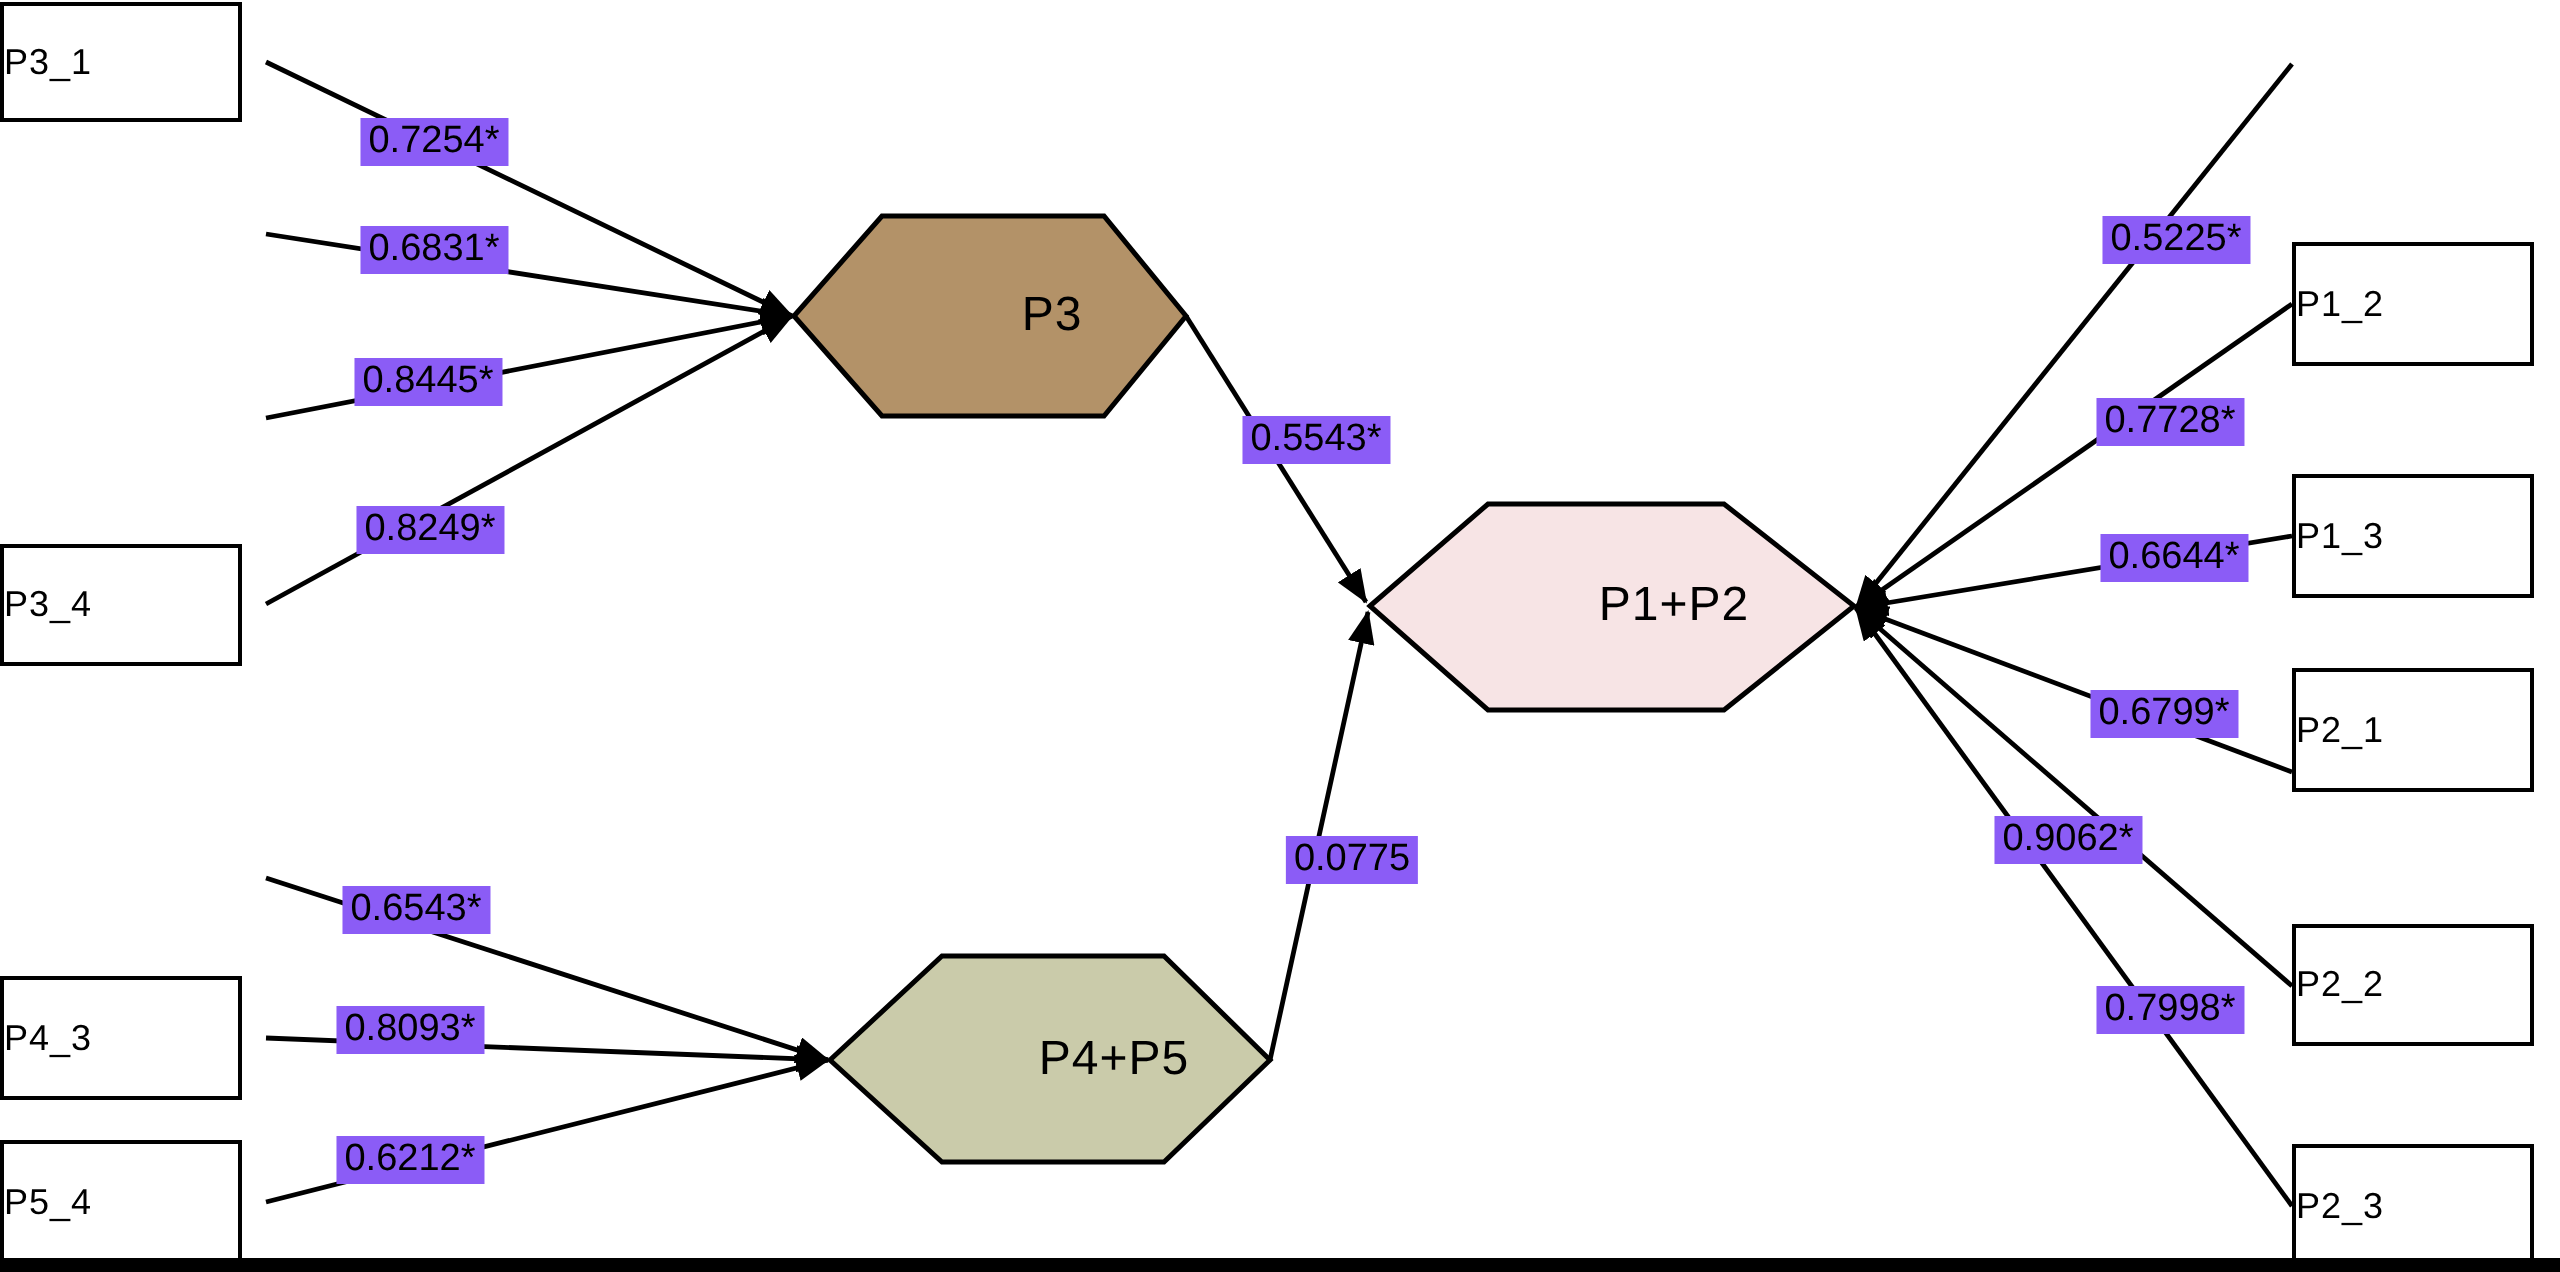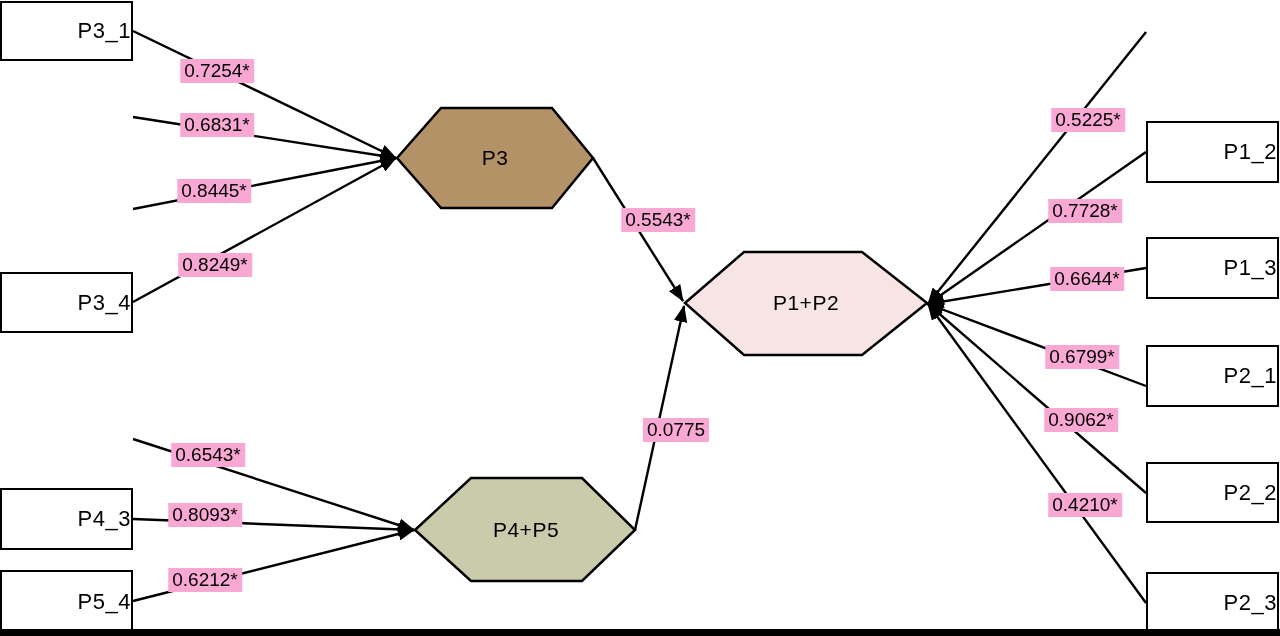--- a/index.html
+++ b/index.html
@@ -7,40 +7,41 @@
     position:relative;
     width:1280px;height:636px;
     background:#ffffff;
     overflow:hidden;
     font-family:"Liberation Sans", sans-serif;
     color:#000;
   }
   .stage svg{position:absolute;left:0;top:0;}
   .box{
     position:absolute;
-    width:133px;
+    width:121px;
     border:2px solid #000;
     background:#fff;
     box-sizing:border-box;
-    display:flex;align-items:center;justify-content:flex-end;
-    font-size:22px;
+    display:flex;align-items:center;justify-content:flex-start;
+    font-size:18px;
     letter-spacing:0.5px;
   }
   .hexlabel{
     position:absolute;
     transform:translate(-50%,-50%);
-    font-size:21px;
+    font-size:24px;
     letter-spacing:0.5px;
     white-space:nowrap;
+    margin-left:31px;
   }
   .coef{
     position:absolute;
     transform:translate(-50%,-50%);
     font-size:19px;
-    background:#f9a8d4;
+    background:#8b5cf6;
     padding:1px 4px;
     white-space:nowrap;
   }
   .bottom-bar{
     position:absolute;
     left:0;top:629px;width:1280px;height:7px;
     background:#000;
   }
 </style>
 </head>
@@ -95,21 +96,21 @@
   <div class="box" style="left:0;top:570px;height:63px">
       <span>P5_4</span>
     </div>
 
   <div class="box" style="left:1146px;top:121px;height:62px">
       <span>P1_2</span>
     </div>
   <div class="box" style="left:1146px;top:237px;height:62px">
       <span>P1_3</span>
     </div>
-  <div class="box" style="left:1146px;top:345px;height:62px">
+  <div class="box" style="left:1146px;top:334px;height:62px">
       <span>P2_1</span>
     </div>
   <div class="box" style="left:1146px;top:462px;height:61px">
       <span>P2_2</span>
     </div>
   <div class="box" style="left:1146px;top:572px;height:62px">
       <span>P2_3</span>
     </div>
 
   <div class="hexlabel" style="left:495px;top:158px">P3</div>
@@ -122,20 +123,20 @@
   <div class="coef" style="left:215px;top:265px">0.8249*</div>
 
   <div class="coef" style="left:208px;top:455px">0.6543*</div>
   <div class="coef" style="left:205px;top:515px">0.8093*</div>
   <div class="coef" style="left:205px;top:580px">0.6212*</div>
 
   <div class="coef" style="left:1088px;top:120px">0.5225*</div>
   <div class="coef" style="left:1085px;top:211px">0.7728*</div>
   <div class="coef" style="left:1087px;top:279px">0.6644*</div>
   <div class="coef" style="left:1082px;top:357px">0.6799*</div>
-  <div class="coef" style="left:1081px;top:420px">0.9062*</div>
-  <div class="coef" style="left:1085px;top:505px">0.4210*</div>
+  <div class="coef" style="left:1034px;top:420px">0.9062*</div>
+  <div class="coef" style="left:1085px;top:505px">0.7998*</div>
 
   <div class="coef" style="left:658px;top:220px">0.5543*</div>
   <div class="coef" style="left:676px;top:430px">0.0775</div>
 
   <div class="bottom-bar"></div>
 </div>
 
 </body></html>

